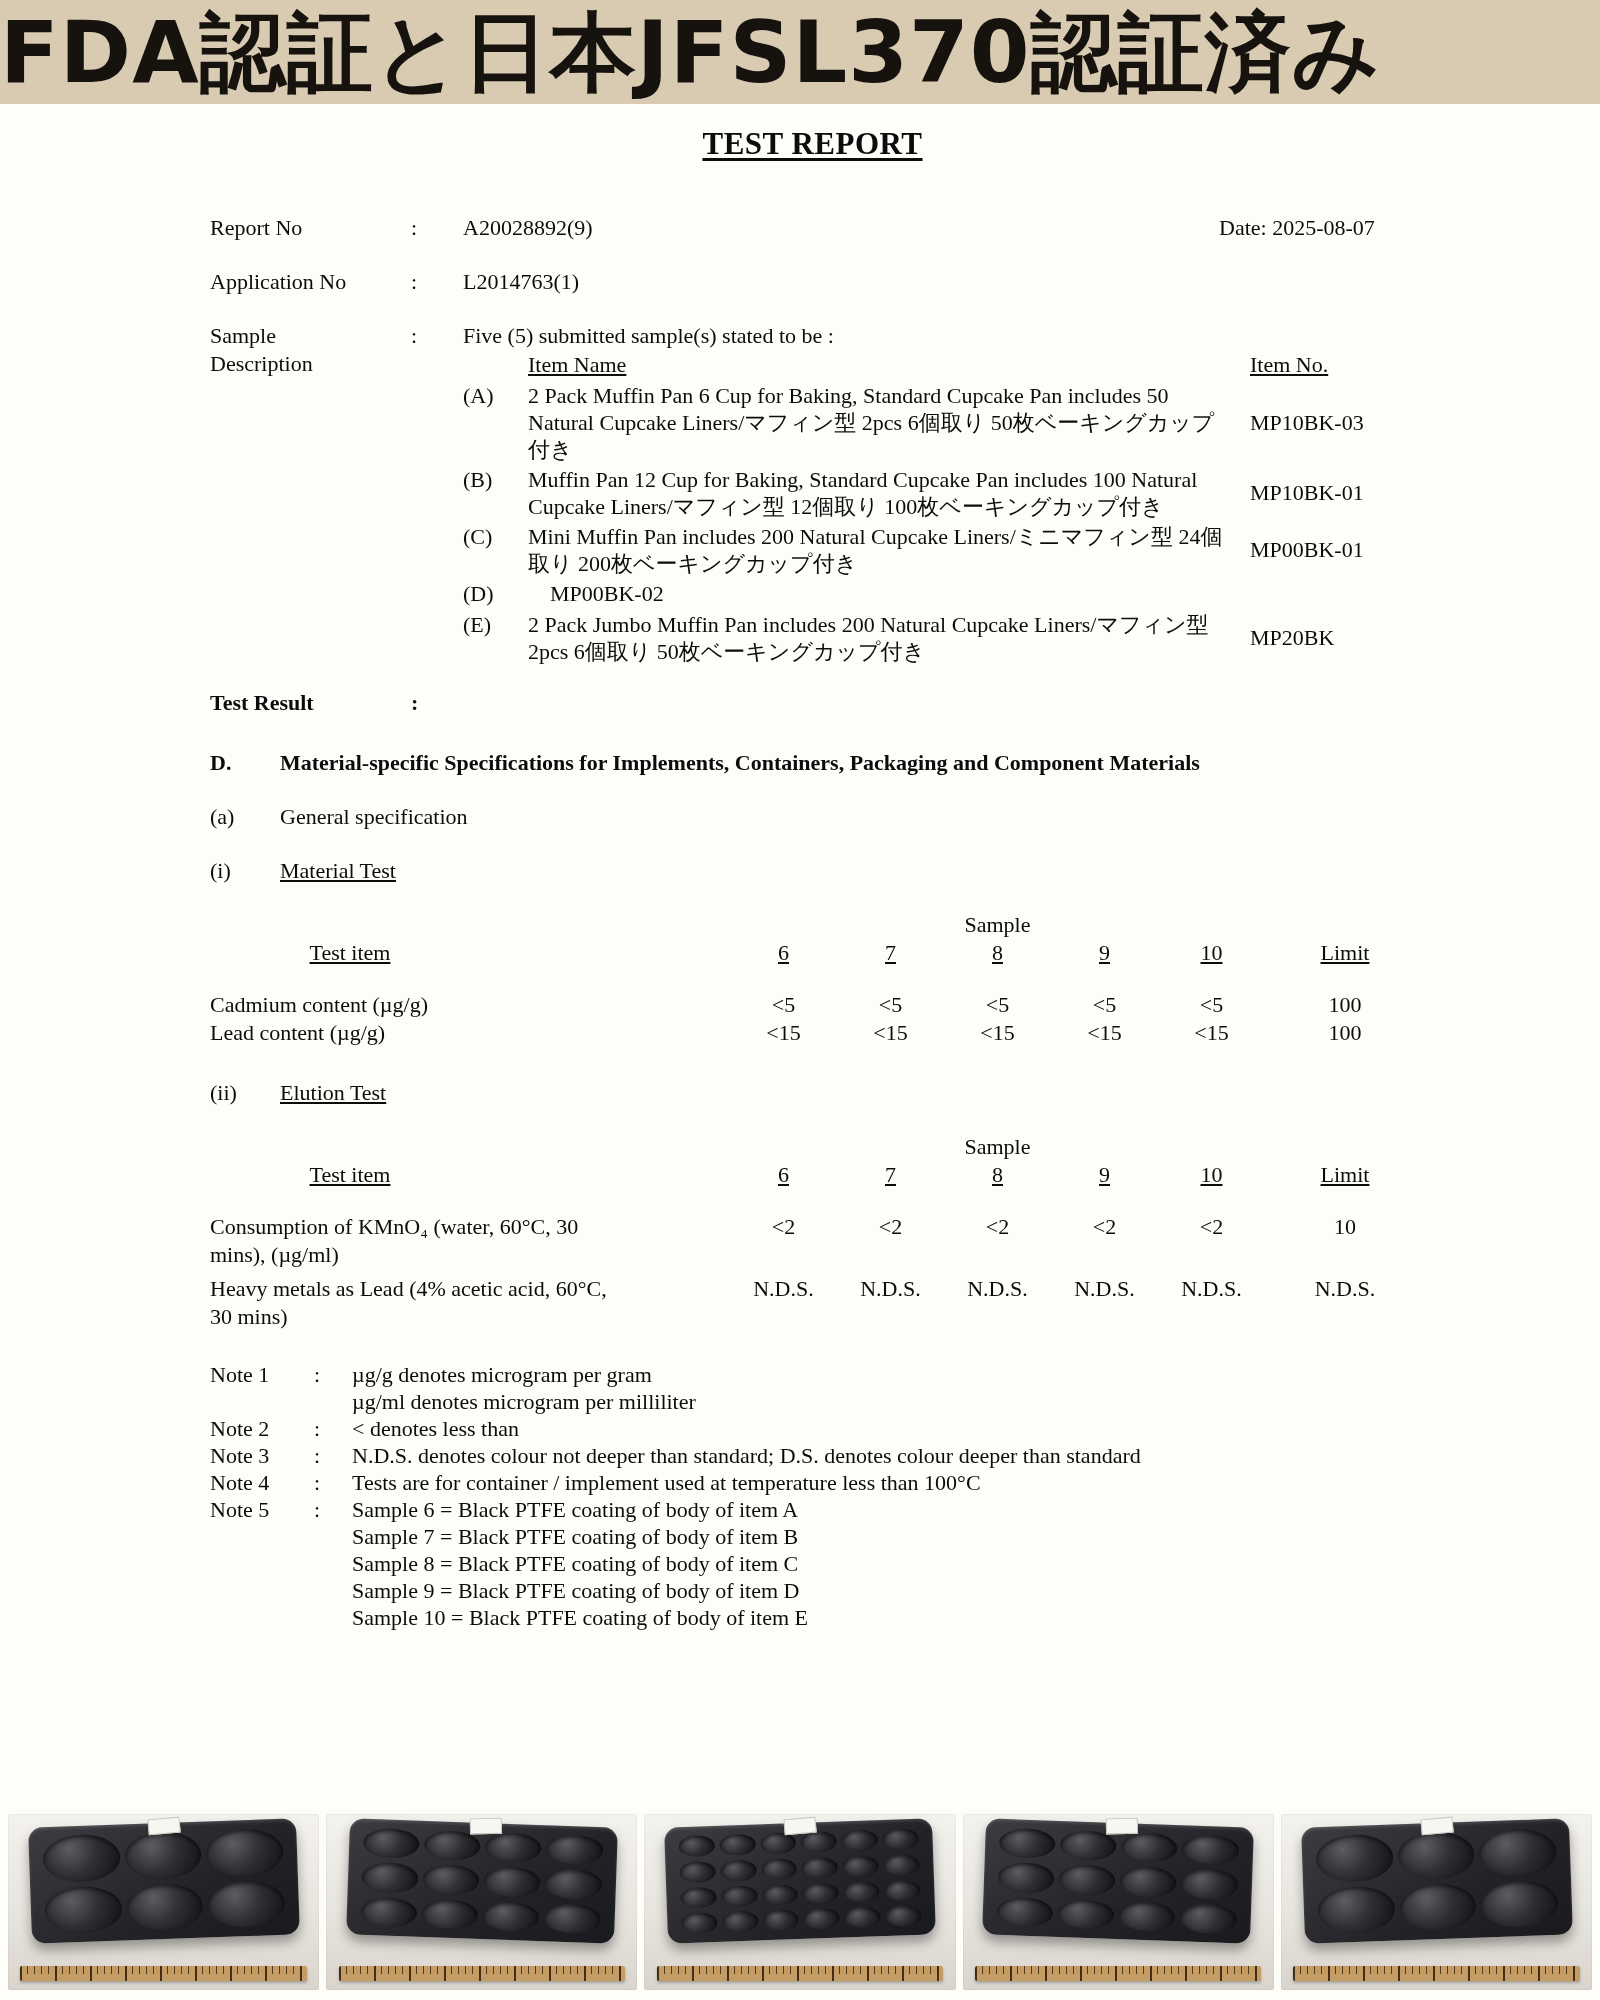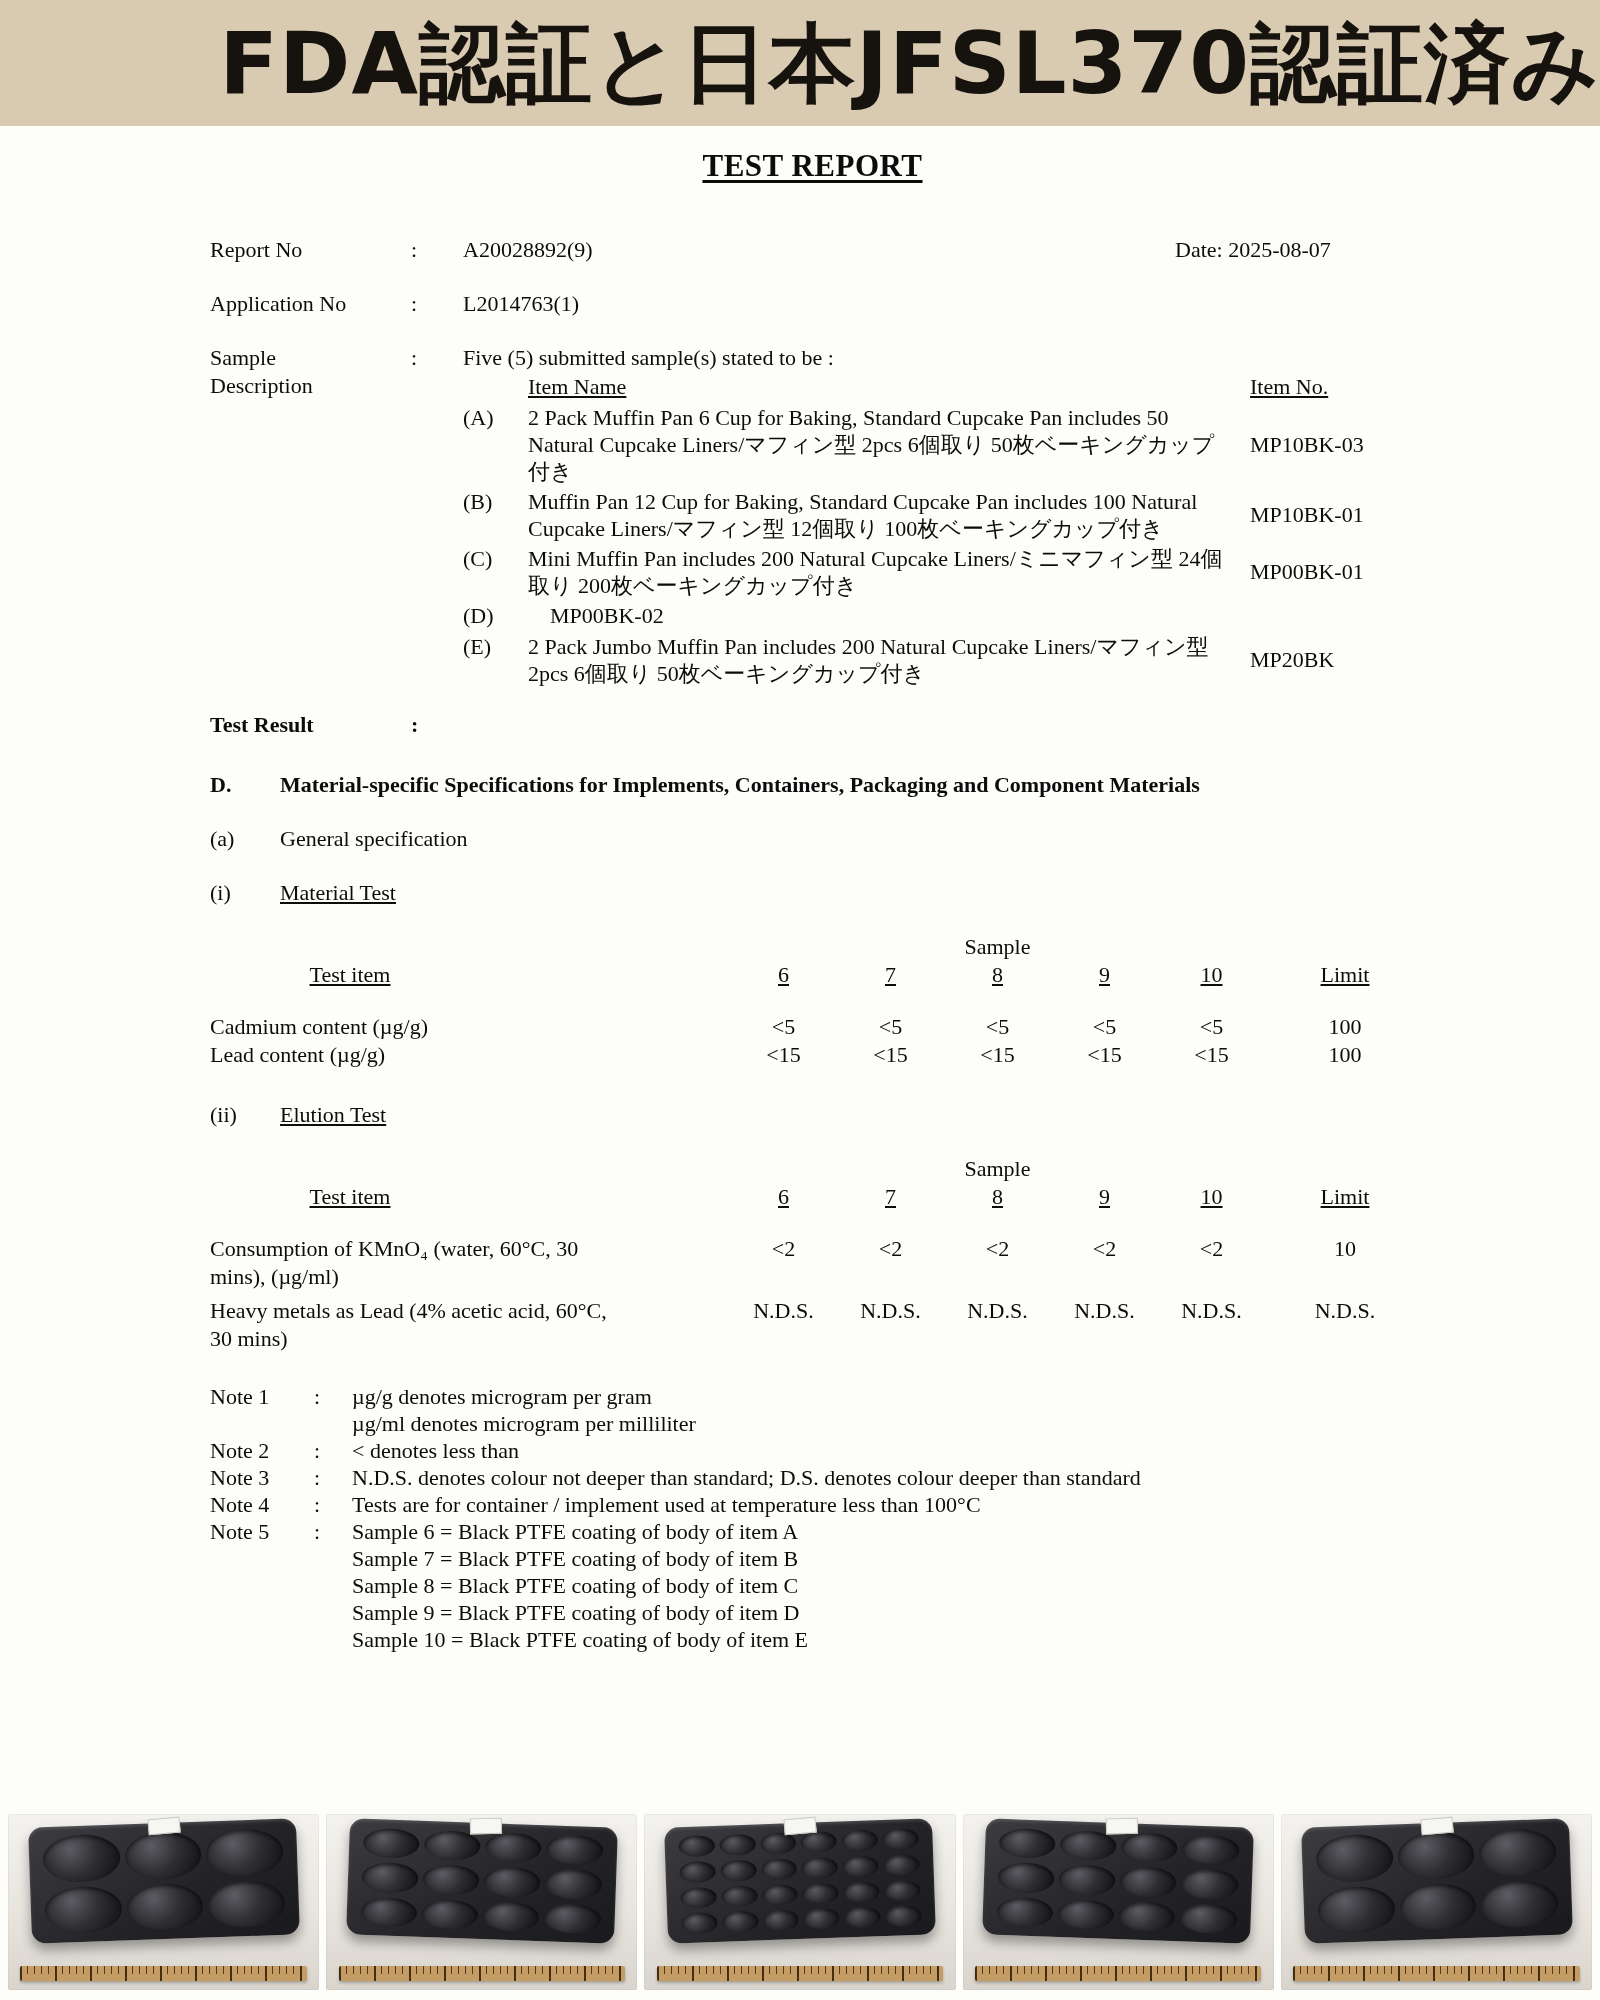--- a/index.html
+++ b/index.html
@@ -7,36 +7,36 @@
     width: 1600px; height: 2000px;
     position: relative; overflow: hidden;
     background: #fdfdfa; color: #0c0c0c;
     font-family: "Liberation Serif", "DejaVu Serif", serif;
     font-size: 22px; line-height: 28px;
   }
   .u { text-decoration: underline; }
   .bold { font-weight: 700; }
 
   
-  .banner { height: 126px; background: #d9cab2; display: flex; align-items: center; justify-content: flex-end; }
+  .banner { height: 104px; background: #d9cab2; display: flex; align-items: center; justify-content: flex-start; }
   .banner-text {
     font-family: "DejaVu Sans", "Liberation Sans", sans-serif;
     font-weight: 700; font-size: 86px; letter-spacing: 1px;
     color: #16130f; white-space: nowrap;
   }
 
   
   .doc { padding-left: 210px; }
   .title-wrap { width: 1205px; text-align: center; margin-top: 22px; }
   .title { display: inline-block; font-size: 31px; line-height: 36px; font-weight: 700;
            text-decoration: underline; text-underline-offset: 4px; letter-spacing: .5px; }
 
   .frow { display: grid; grid-template-columns: 201px 52px 1fr; position: relative; width: 1260px; }
   .mt36 { margin-top: 52px; } .mt26 { margin-top: 26px; } .mt30 { margin-top: 24px; font-weight: bold; } .mt32 { margin-top: 32px; }
-  .date { position: absolute; left: 965px; top: 0; white-space: nowrap; }
+  .date { position: absolute; left: 1009px; top: 0; white-space: nowrap; }
 
   .intro { line-height: 28px; }
   .item-row { display: grid; grid-template-columns: 65px 700px 1fr; width: 1000px; margin-top: 3px; }
   .item-row.hd { margin-top: 1px; }
   .item-name { line-height: 27px; }
   .item-no { align-self: center; padding-left: 22px; white-space: nowrap; }
   .item-no-h { padding-left: 22px; }
 
   .sec { display: grid; grid-template-columns: 70px 1fr; width: 1280px; }
   .sec-title.w930 { max-width: 930px; }

